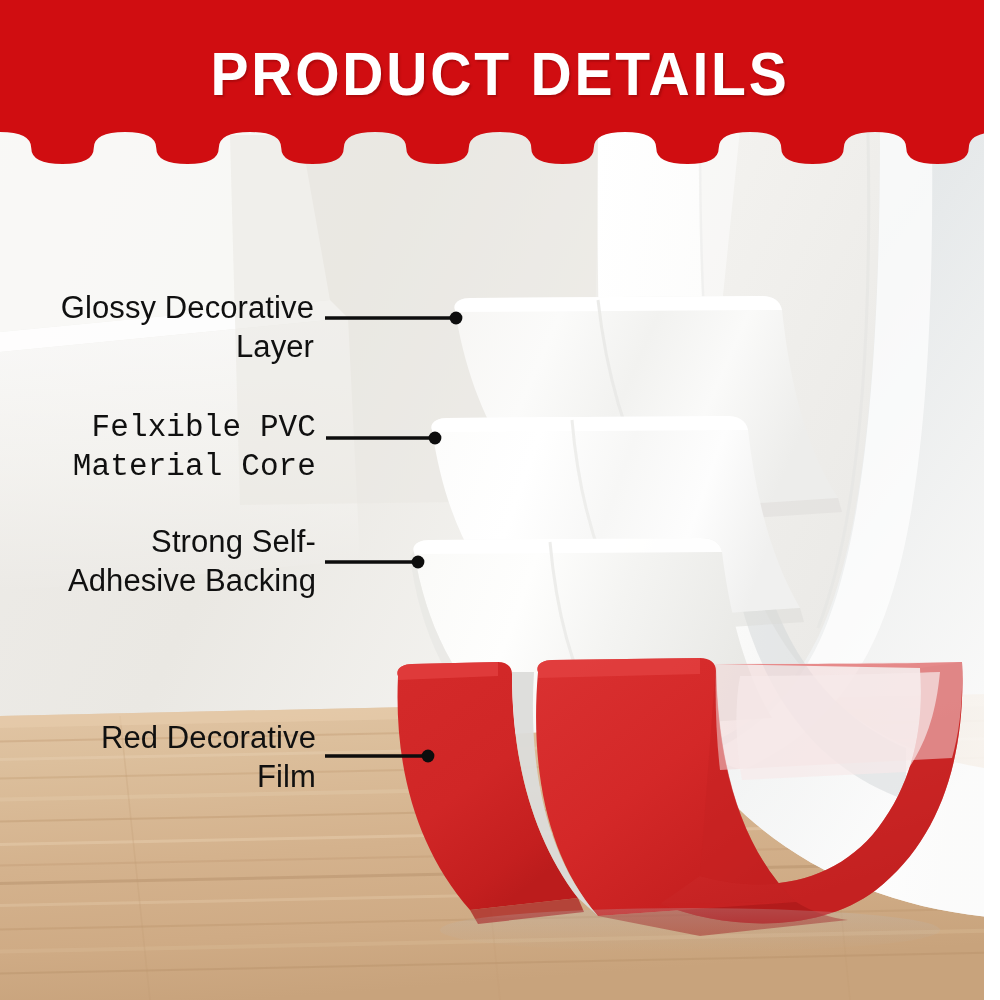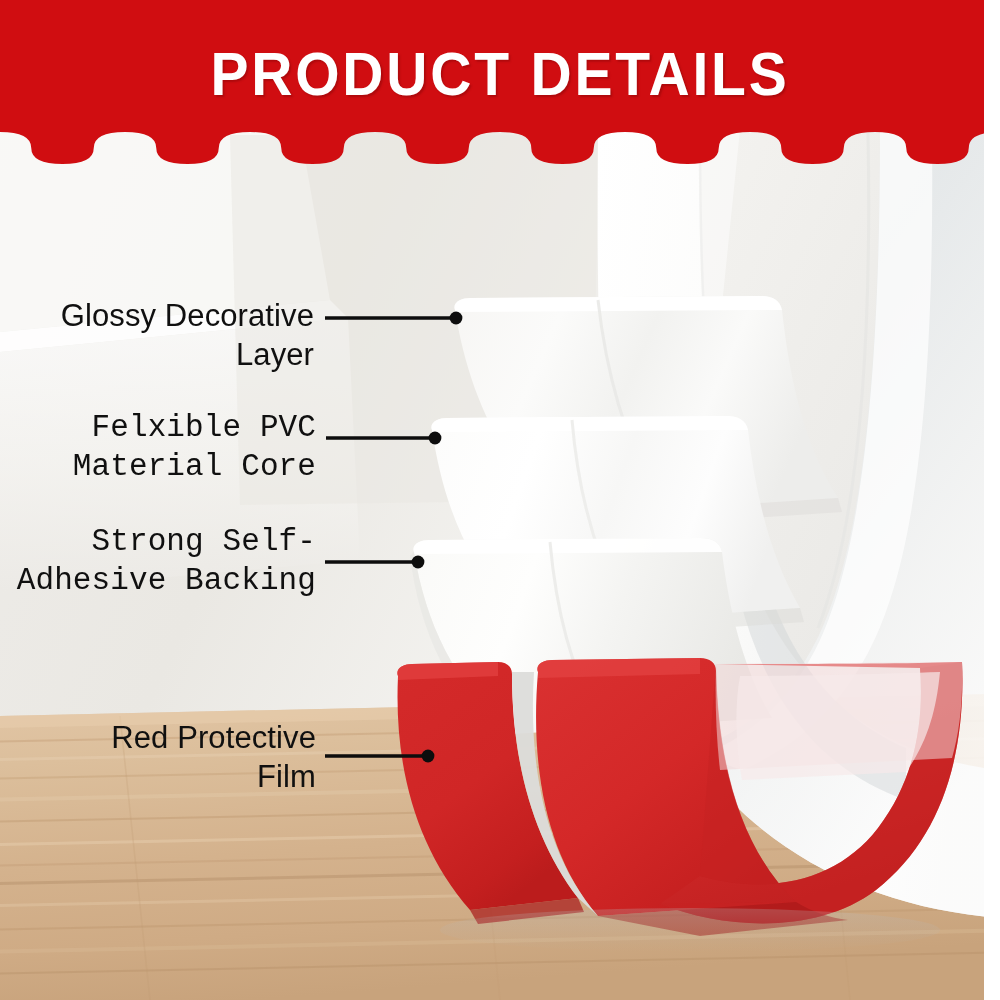--- a/index.html
+++ b/index.html
@@ -39,23 +39,23 @@
     width: 1000px;
     text-align: center;
     color: #ffffff;
     font-family: "Liberation Sans", sans-serif;
     font-size: 62px;
     font-weight: bold;
     letter-spacing: 3px;
     transform: scaleX(0.92);
     text-shadow: 2px 2px 2px rgba(90,0,0,0.28);
   }
-  .lbl1 { left: 14px;  top: 288px; width: 300px; margin-top: 8px; }
+  .lbl1 { left: 14px;  top: 288px; width: 300px; }
   .lbl2 { left: 26px;  top: 408px; width: 290px; font-family: Liberation Mono, monospace; }
-  .lbl3 { left: 8px;   top: 522px; width: 308px; font-family: Liberation Mono, monospace; }
+  .lbl3 { left: 8px;   top: 522px; width: 308px; }
   .lbl4 { left: 20px;  top: 718px; width: 296px; }
 </style>
 </head>
 <body>
 
 <div id="stage">
 
   <svg id="scene" viewBox="0 0 1000 1000" preserveAspectRatio="none">
     <defs>
       <linearGradient id="wallGrad" x1="0" y1="0" x2="1" y2="0.35">
@@ -288,16 +288,16 @@
 
   <div class="callout-text lbl1">Glossy Decorative
 Layer</div>
 
   <div class="callout-text lbl2">Felxible PVC
 Material Core</div>
 
   <div class="callout-text lbl3">Strong Self-
 Adhesive Backing</div>
 
-  <div class="callout-text lbl4">Red Protective
+  <div class="callout-text lbl4">Red Decorative
 Film</div>
 
 </div>
 
 </body></html>

